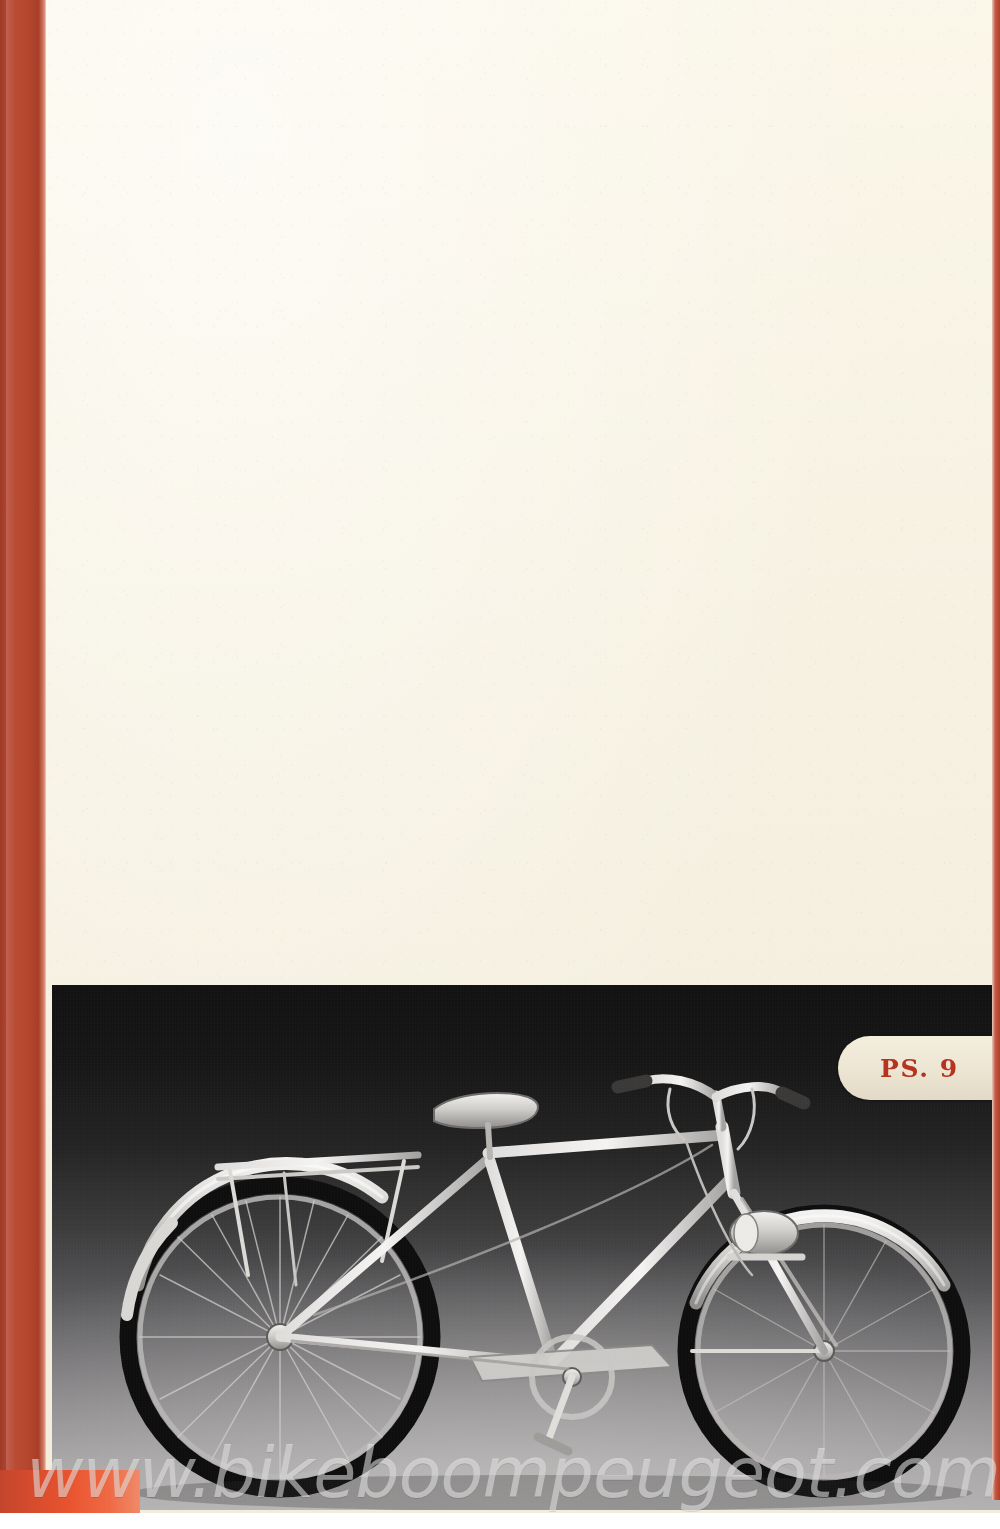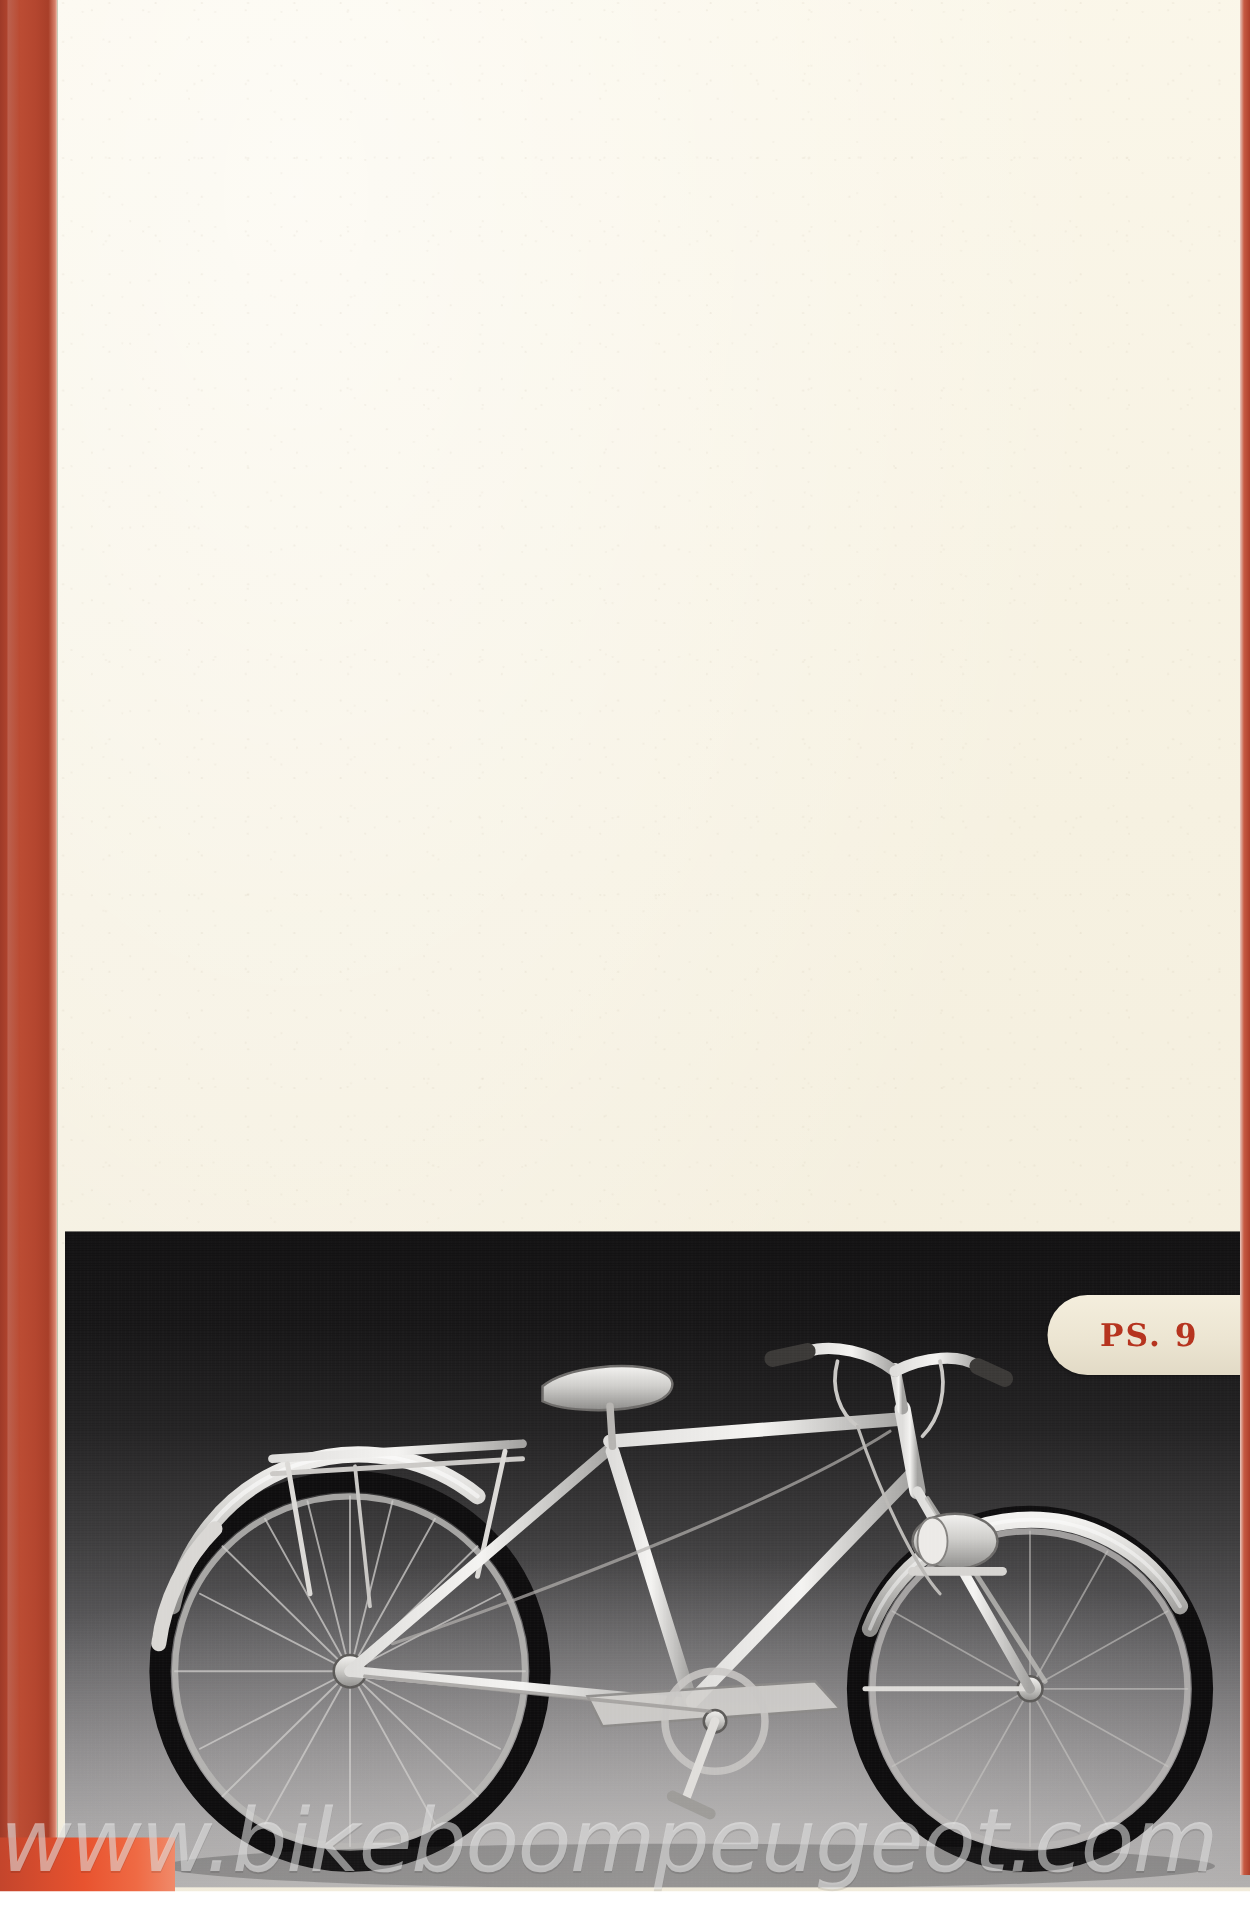--- a/index.html
+++ b/index.html
@@ -9,21 +9,21 @@
   }
   body {
     font-family: "Liberation Sans", sans-serif;
   }
 
   #page {
     position: relative;
     width: 1000px;
     height: 1529px;
     overflow: hidden;
-    background: #15803d;
+    background: #8b5cf6;
   }
 
   
   .spine-left {
     position: absolute;
     left: 0; top: 0;
     width: 46px; height: 1529px;
     background: linear-gradient(90deg,
       #9e3a28 0%, #b0442e 14%, #bb4c33 36%,
       #b4462f 62%, #a83f29 84%, #d8836d 96%, #efcfc4 100%);
@@ -217,21 +217,21 @@
     letter-spacing: 1.6px;
     color: #b6341f;
     margin-left: 42px;
   }
 
   
   .watermark {
     position: absolute;
     left: 0; top: 1432px;
     width: 1000px;
-    text-align: left;
+    text-align: right;
     font-family: "DejaVu Sans", sans-serif;
     font-style: italic;
     font-weight: 400;
     font-size: 70px;
     letter-spacing: -1px;
     color: rgba(238,238,238,0.55);
     text-shadow: 0 1px 0 rgba(0,0,0,0.10);
     z-index: 10;
     pointer-events: none;
     white-space: nowrap;

